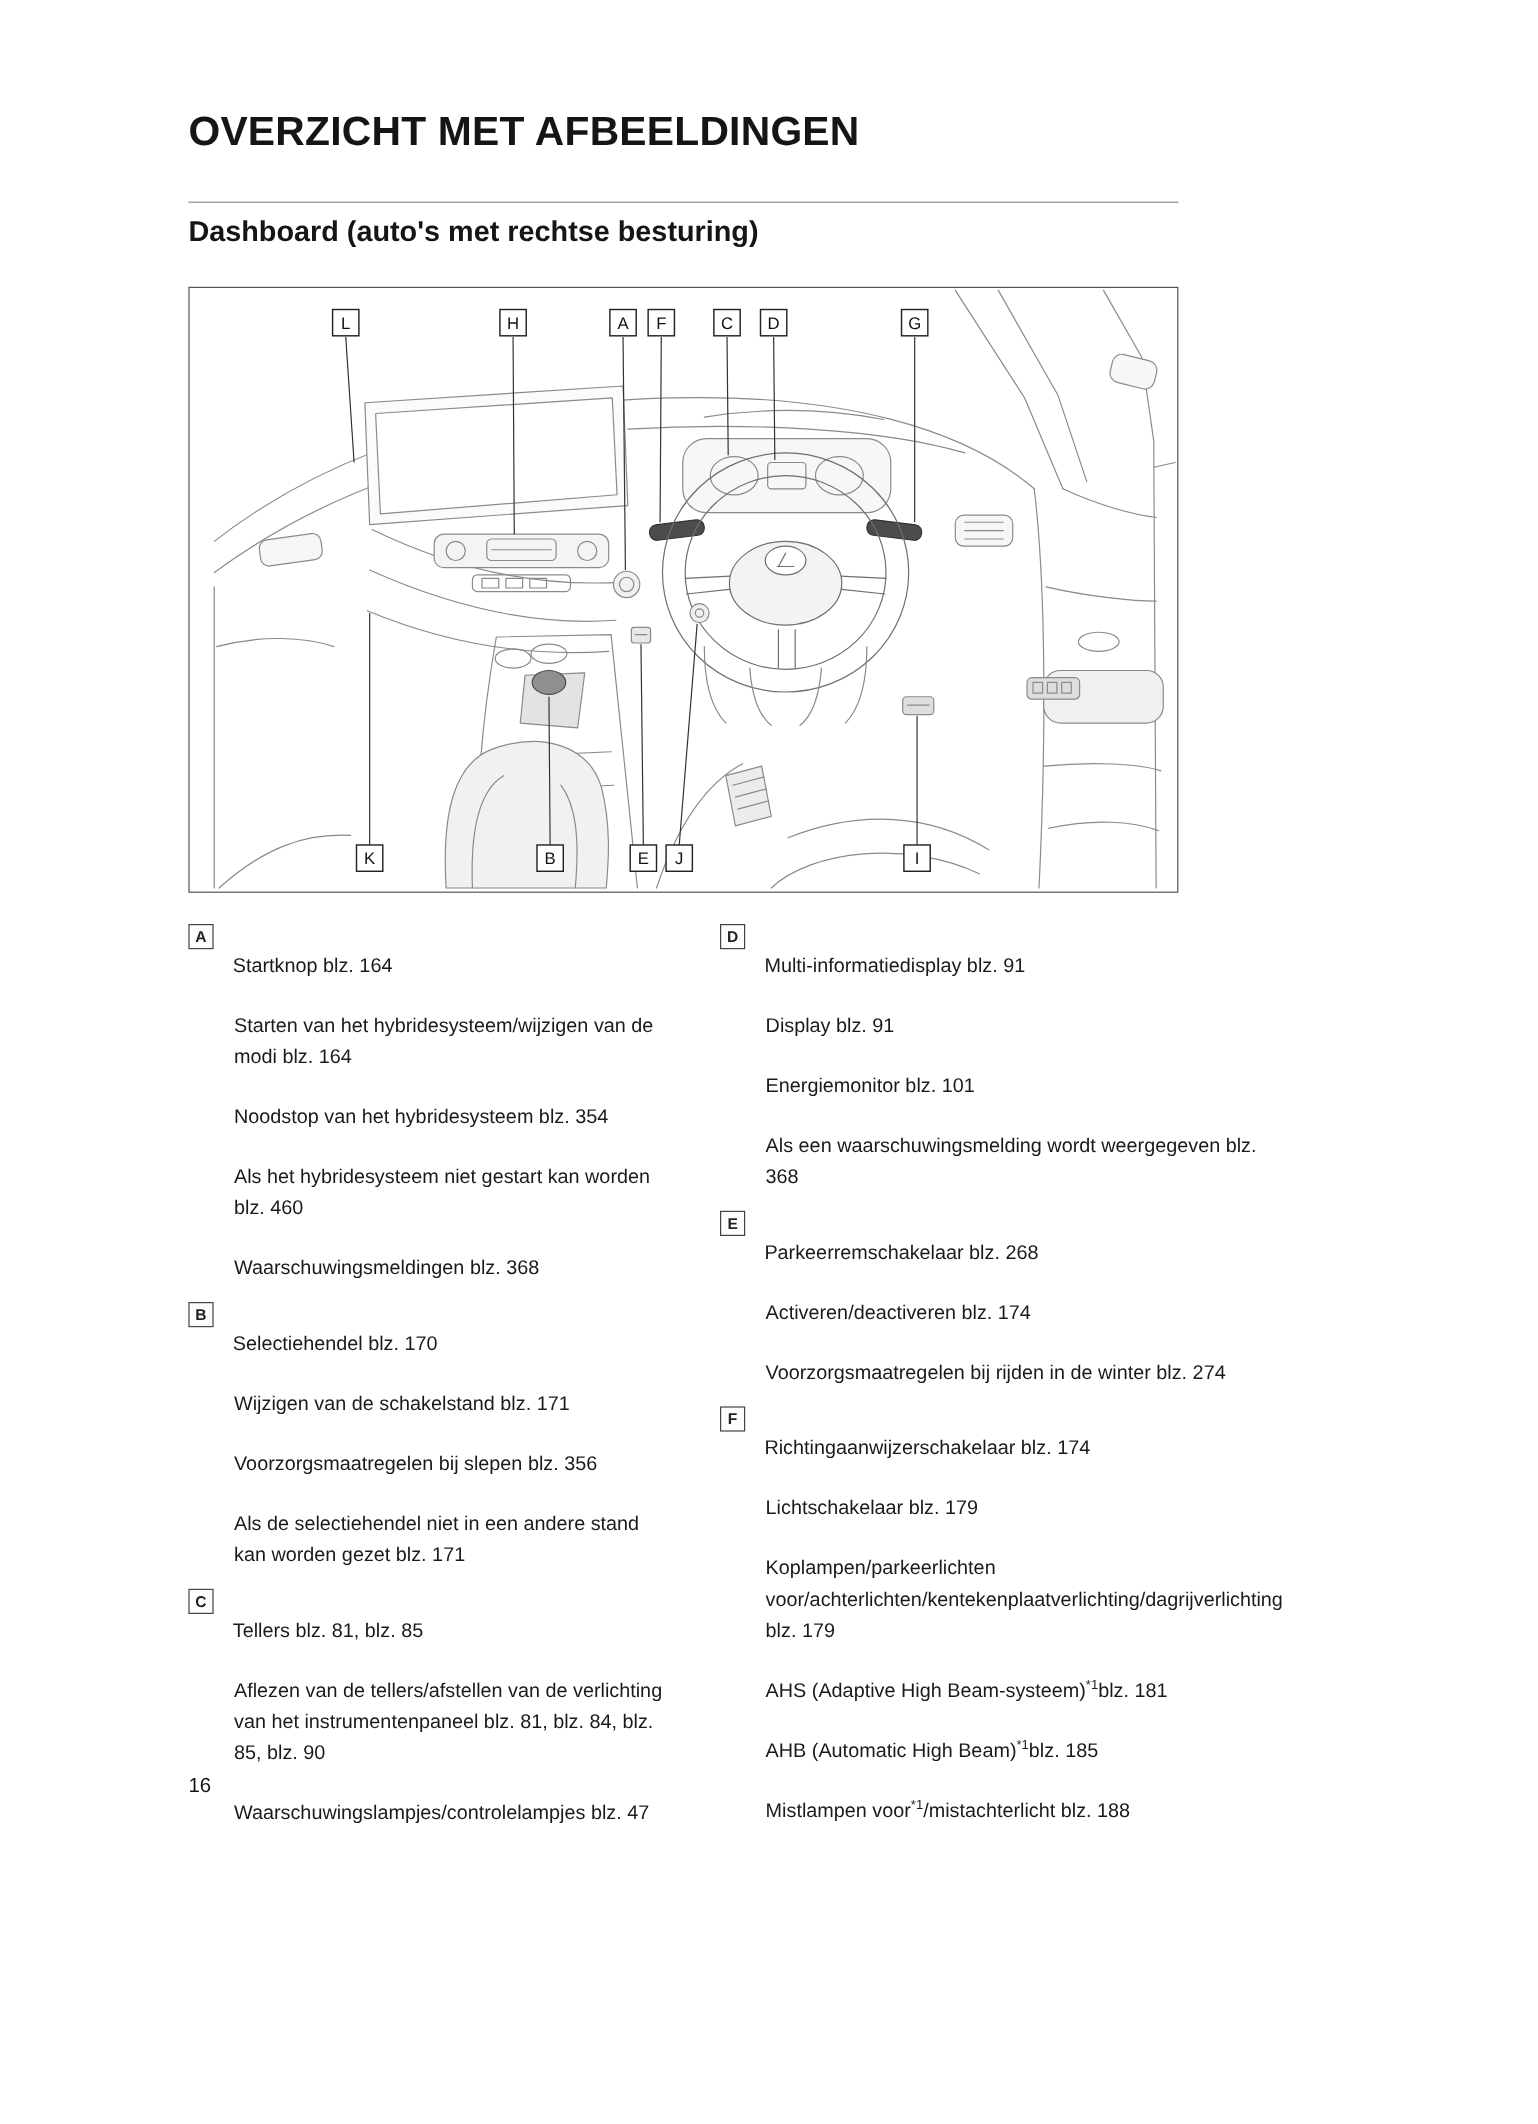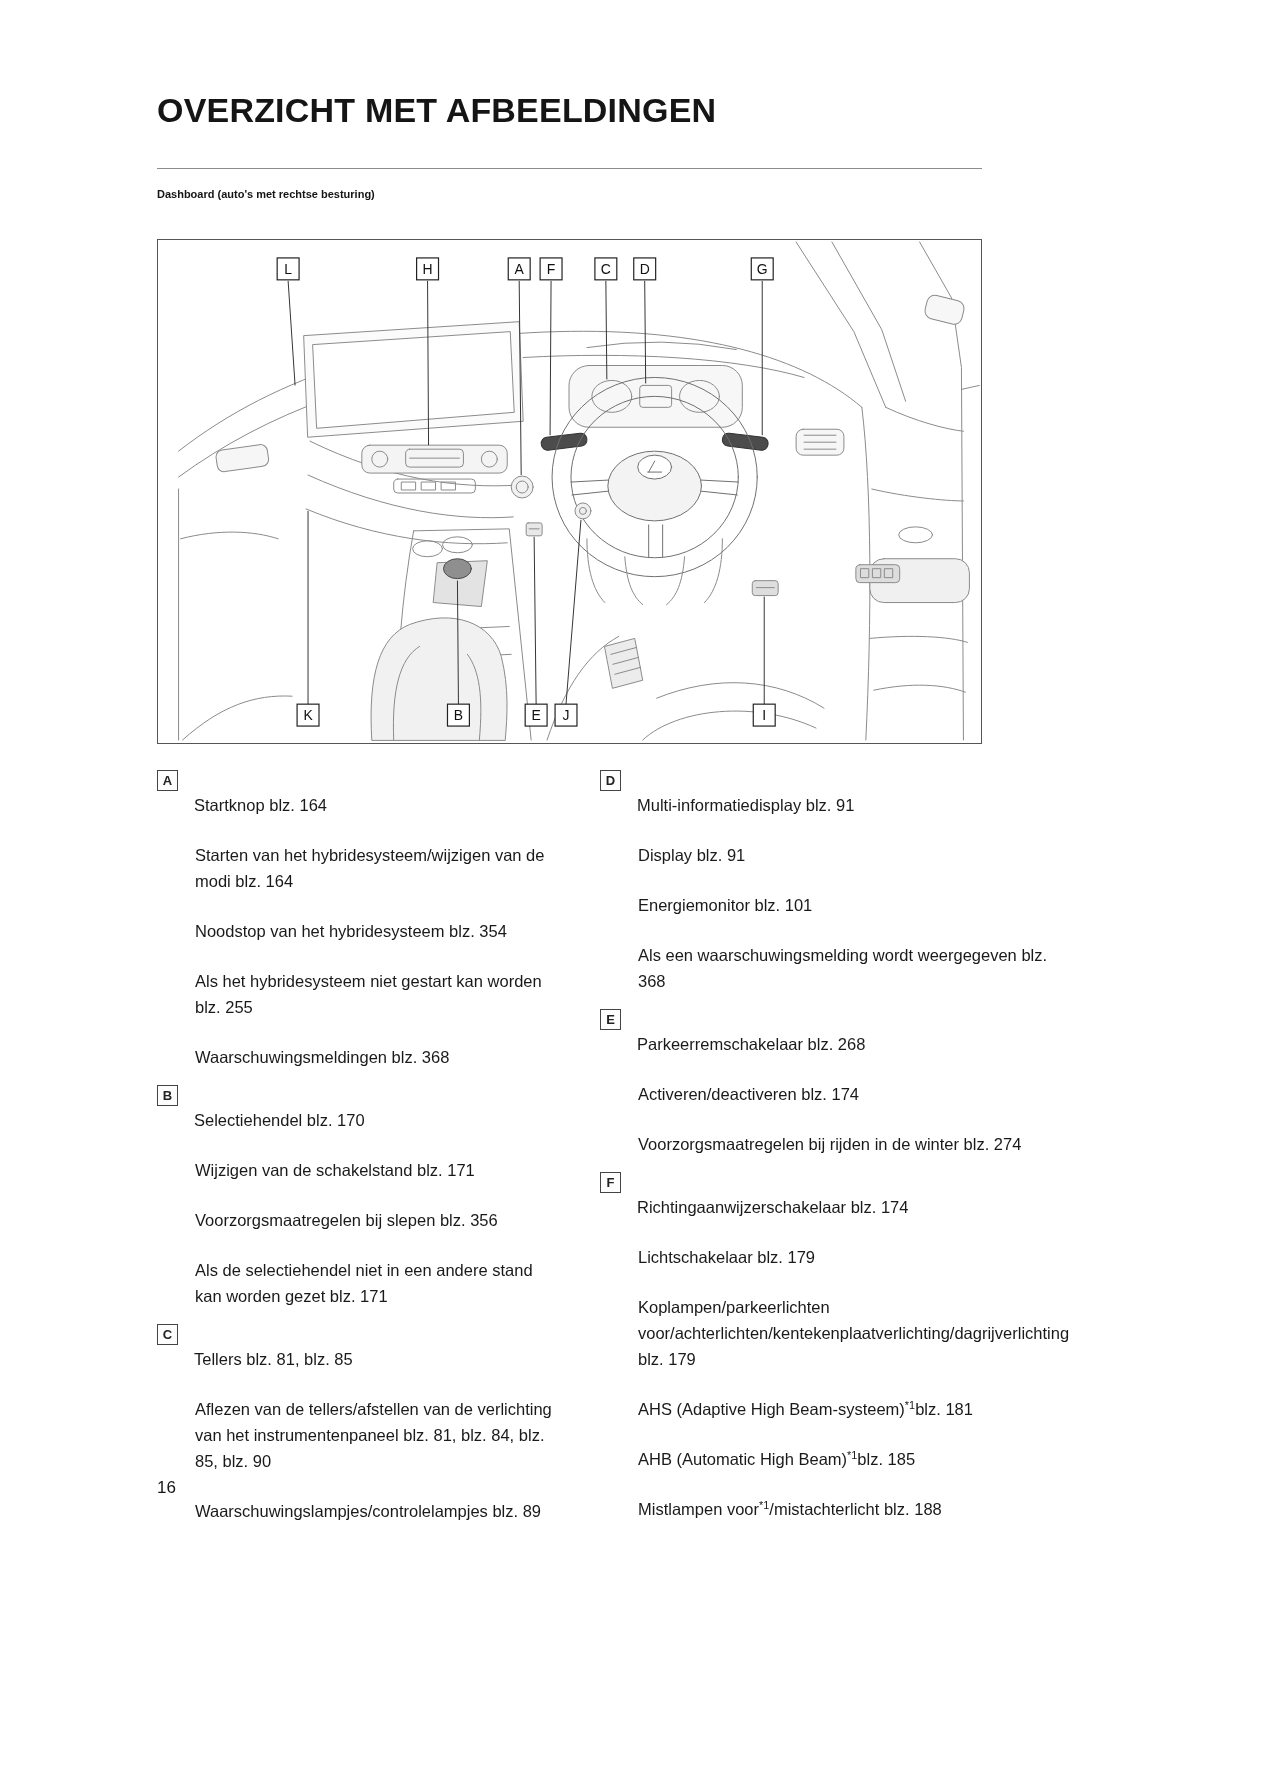--- a/index.html
+++ b/index.html
@@ -22,21 +22,21 @@
     line-height: 40px;
   }
   .title-rule {
     border: none;
     border-top: 1px solid #8c8c8c;
     margin: 38px 0 0 0;
     width: 100%;
   }
   .section-subtitle {
     margin-top: 14px;
-    font-size: 11px;
+    font-size: 24px;
     font-weight: 700;
     color: #151515;
     line-height: 22px;
   }
   .figure {
     margin-top: 34px;
     width: 825px;
     height: 505px;
     border: 1px solid #555;
     background: #ffffff;
@@ -307,39 +307,39 @@
 
   <div class="legend">
     <div class="legend-col">
         <div class="legend-section">
           <div class="legend-head">
             <span class="letter-box">A</span>
             <span class="legend-title">Startknop blz. 164</span>
           </div>
           <div class="legend-line">Starten van het hybridesysteem/wijzigen van de modi blz. 164</div>
           <div class="legend-line">Noodstop van het hybridesysteem blz. 354</div>
-          <div class="legend-line">Als het hybridesysteem niet gestart kan worden blz. 255</div>
+          <div class="legend-line">Als het hybridesysteem niet gestart kan worden blz. 460</div>
           <div class="legend-line">Waarschuwingsmeldingen blz. 368</div>
         </div>
         <div class="legend-section">
           <div class="legend-head">
             <span class="letter-box">B</span>
             <span class="legend-title">Selectiehendel blz. 170</span>
           </div>
           <div class="legend-line">Wijzigen van de schakelstand blz. 171</div>
           <div class="legend-line">Voorzorgsmaatregelen bij slepen blz. 356</div>
           <div class="legend-line">Als de selectiehendel niet in een andere stand kan worden gezet blz. 171</div>
         </div>
         <div class="legend-section">
           <div class="legend-head">
             <span class="letter-box">C</span>
             <span class="legend-title">Tellers blz. 81, blz. 85</span>
           </div>
           <div class="legend-line">Aflezen van de tellers/afstellen van de verlichting van het instrumentenpaneel blz. 81, blz. 84, blz. 85, blz. 90</div>
-          <div class="legend-line">Waarschuwingslampjes/controlelampjes blz. 89</div>
+          <div class="legend-line">Waarschuwingslampjes/controlelampjes blz. 47</div>
         </div>
       </div>
     <div class="legend-col">
         <div class="legend-section">
           <div class="legend-head">
             <span class="letter-box">D</span>
             <span class="legend-title">Multi-informatiedisplay blz. 91</span>
           </div>
           <div class="legend-line">Display blz. 91</div>
           <div class="legend-line">Energiemonitor blz. 101</div>

